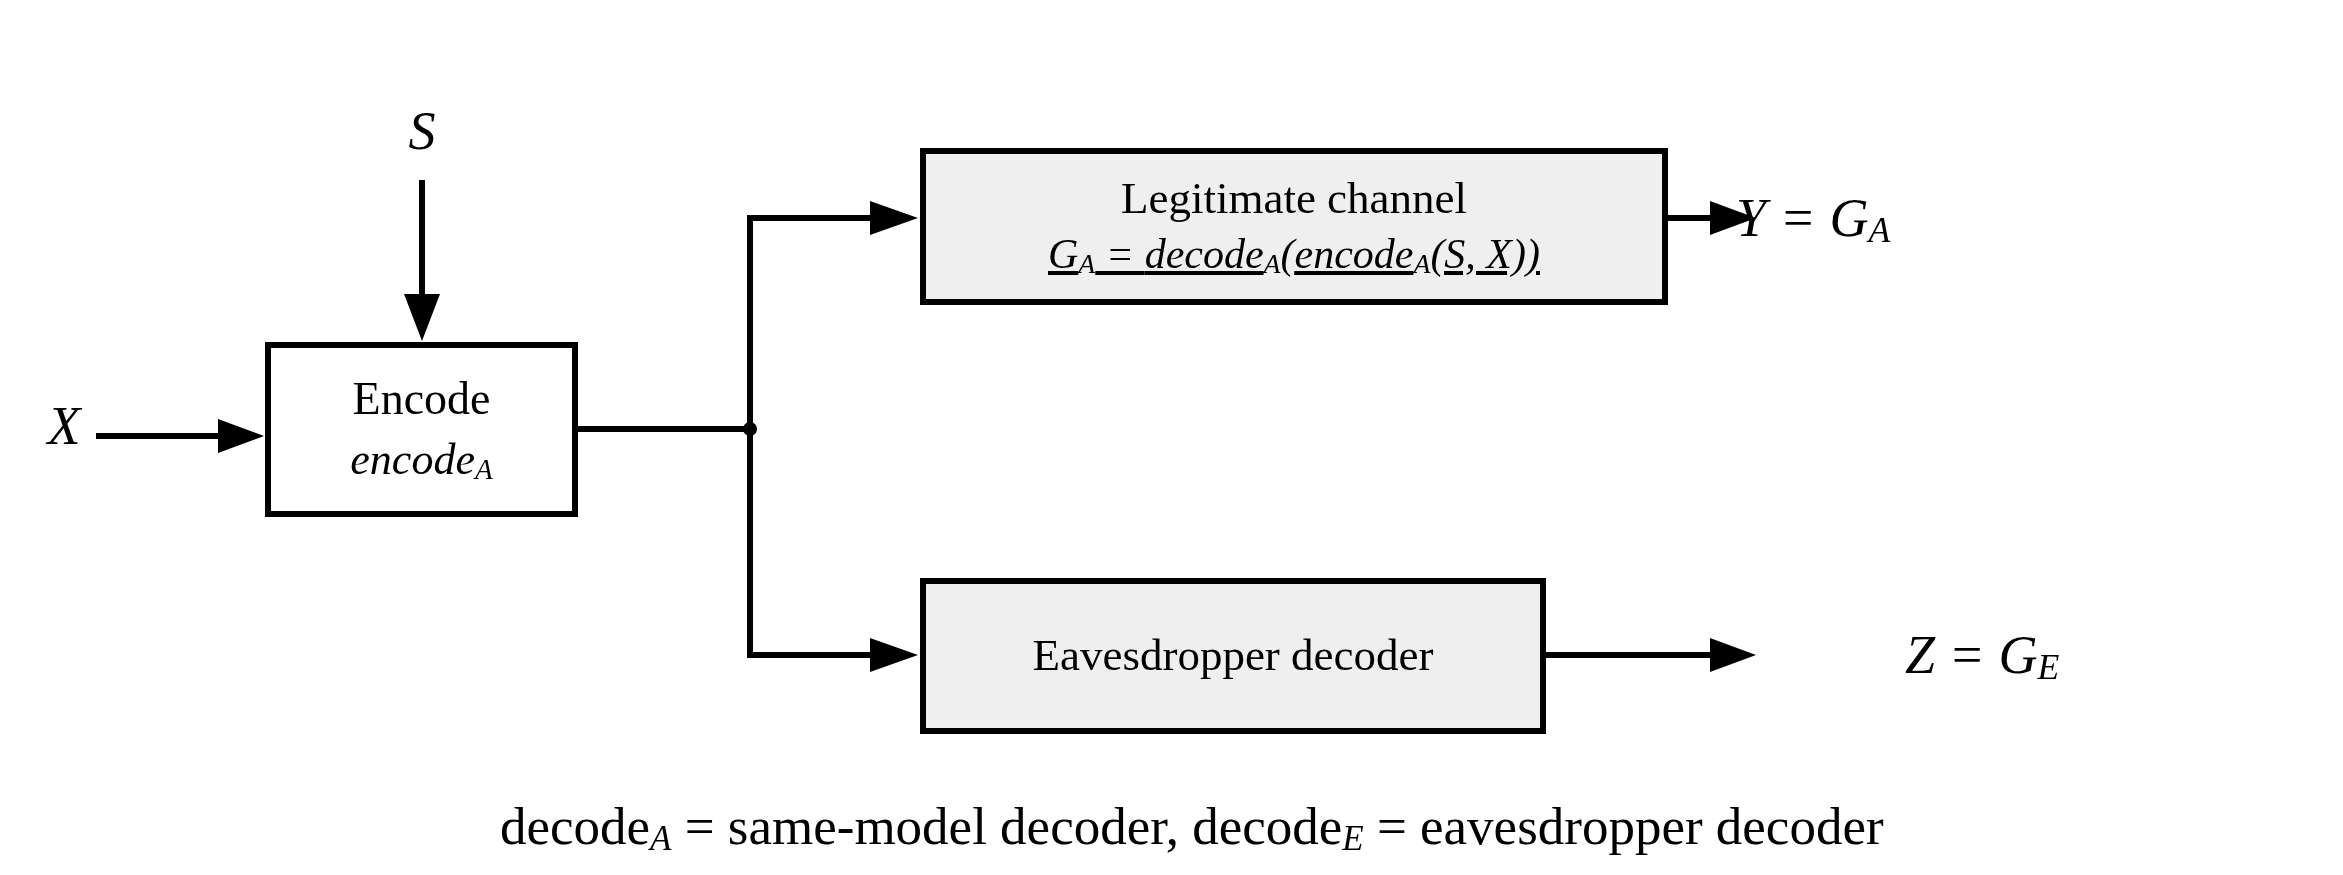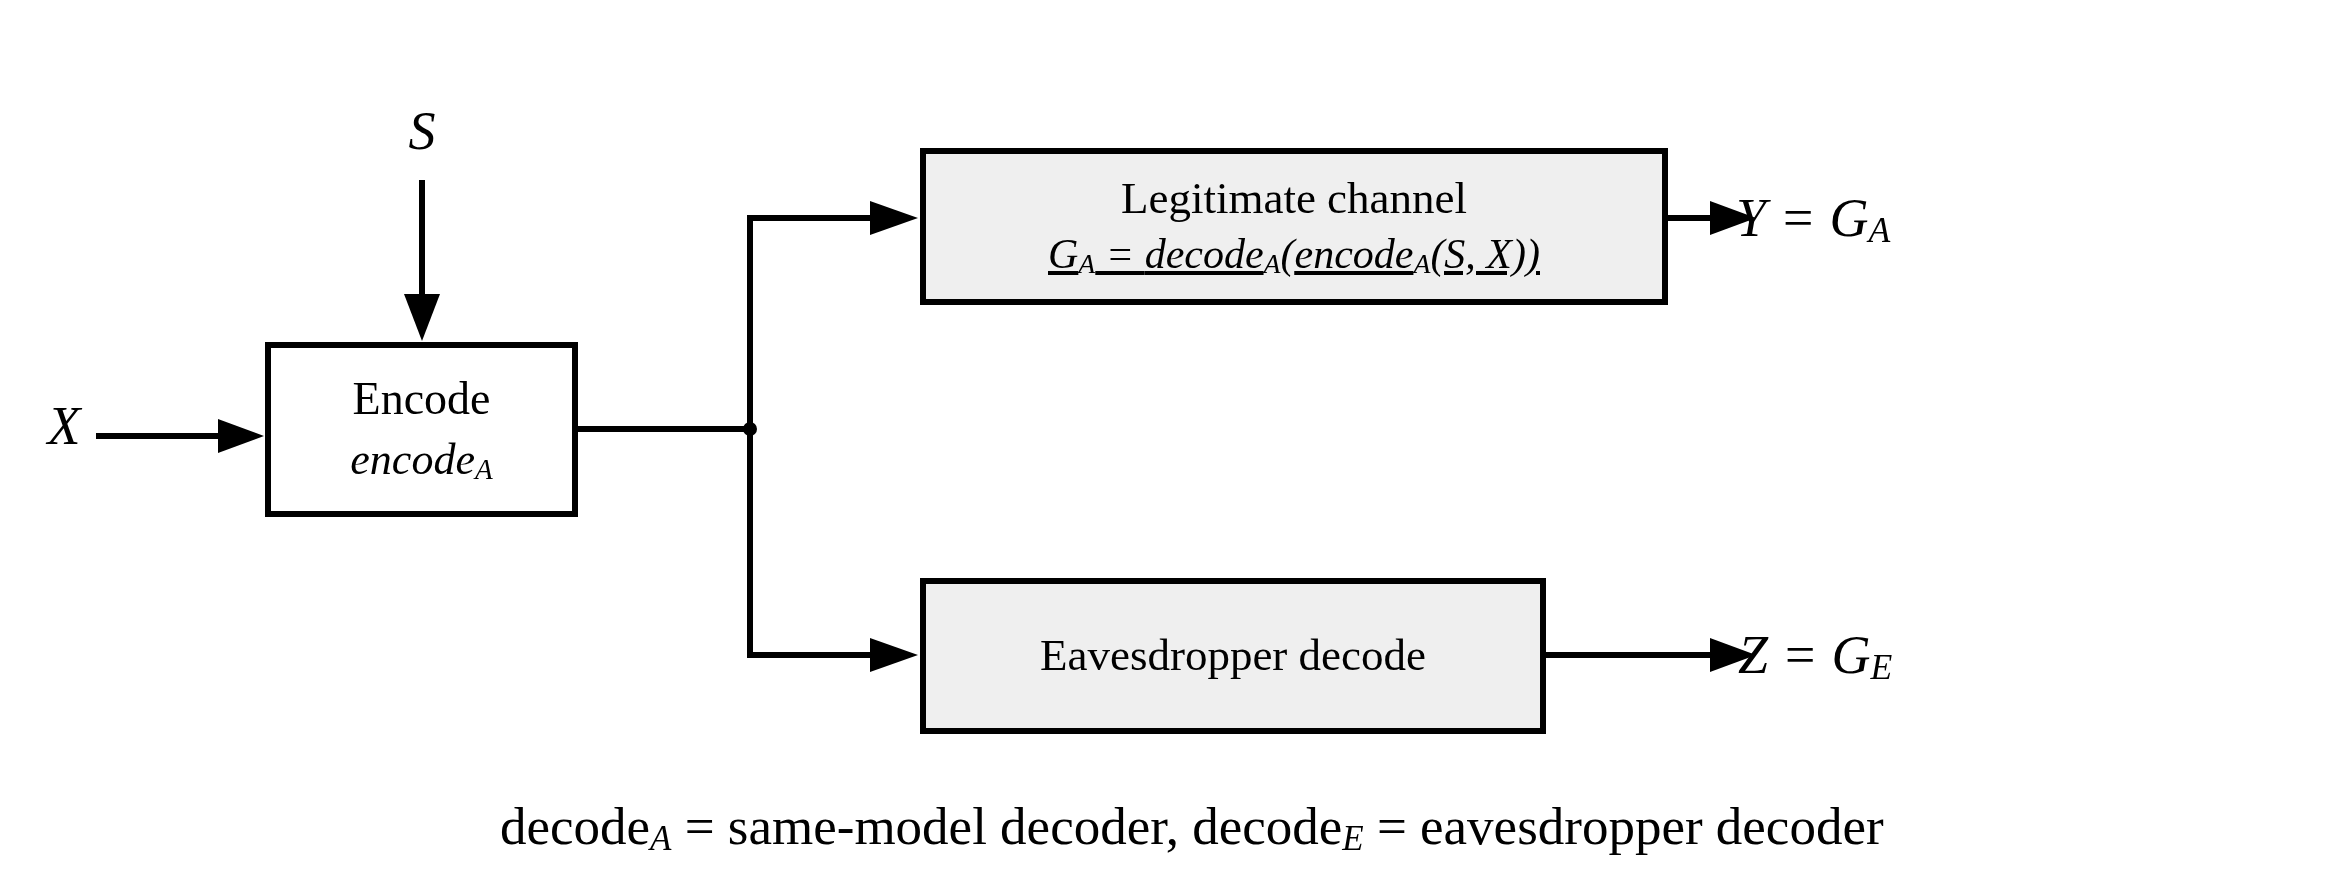--- a/index.html
+++ b/index.html
@@ -56,21 +56,21 @@
   .italic { font-style: italic; }
   .label {
     position: absolute;
     font-size: 54px;
     line-height: 62px;
     white-space: nowrap;
   }
   .label.s { left: 347px; top: 100px; width: 150px; text-align: center; }
   .label.x { left: -11px; top: 395px; width: 150px; text-align: center; }
   .label.y { left: 1736px; top: 187px; }
-  .label.z { left: 1738px; top: 624px; font-style: italic; }
+  .label.z { left: 1905px; top: 624px; font-style: italic; }
   .caption {
     position: absolute;
     left: 500px; top: 801px; width: 1200px;
     text-align: center;
     font-size: 53px;
     line-height: 50px;
     white-space: nowrap;
   }
   .sub {
     font-size: 0.66em;
@@ -113,21 +113,21 @@
     <div class="box-title">Encode</div>
     <div class="box-formula italic"><span>encode</span><span class="sub">A</span></div>
   </div>
 
   <div class="box channel legit">
     <div class="box-title">Legitimate channel</div>
     <div class="box-formula italic"><span>G</span><span class="sub">A</span><span> = </span><span>decode</span><span class="sub">A</span><span>(</span><span>encode</span><span class="sub">A</span><span>(S, X))</span></div>
   </div>
 
   <div class="box channel eaves">
-    <div class="box-title">Eavesdropper decode</div>
+    <div class="box-title">Eavesdropper decoder</div>
   </div>
 
   <div class="label italic y"><span>Y = G</span><span class="sub">A</span></div>
 
   <div class="label italic z"><span>Z = G</span><span class="sub">E</span></div>
 
   <div class="caption"><span>decode</span><span class="sub sub-italic">A</span><span> = same-model decoder, decode</span><span class="sub sub-italic">E</span><span> = eavesdropper decoder</span></div>
 
 </div>
 

